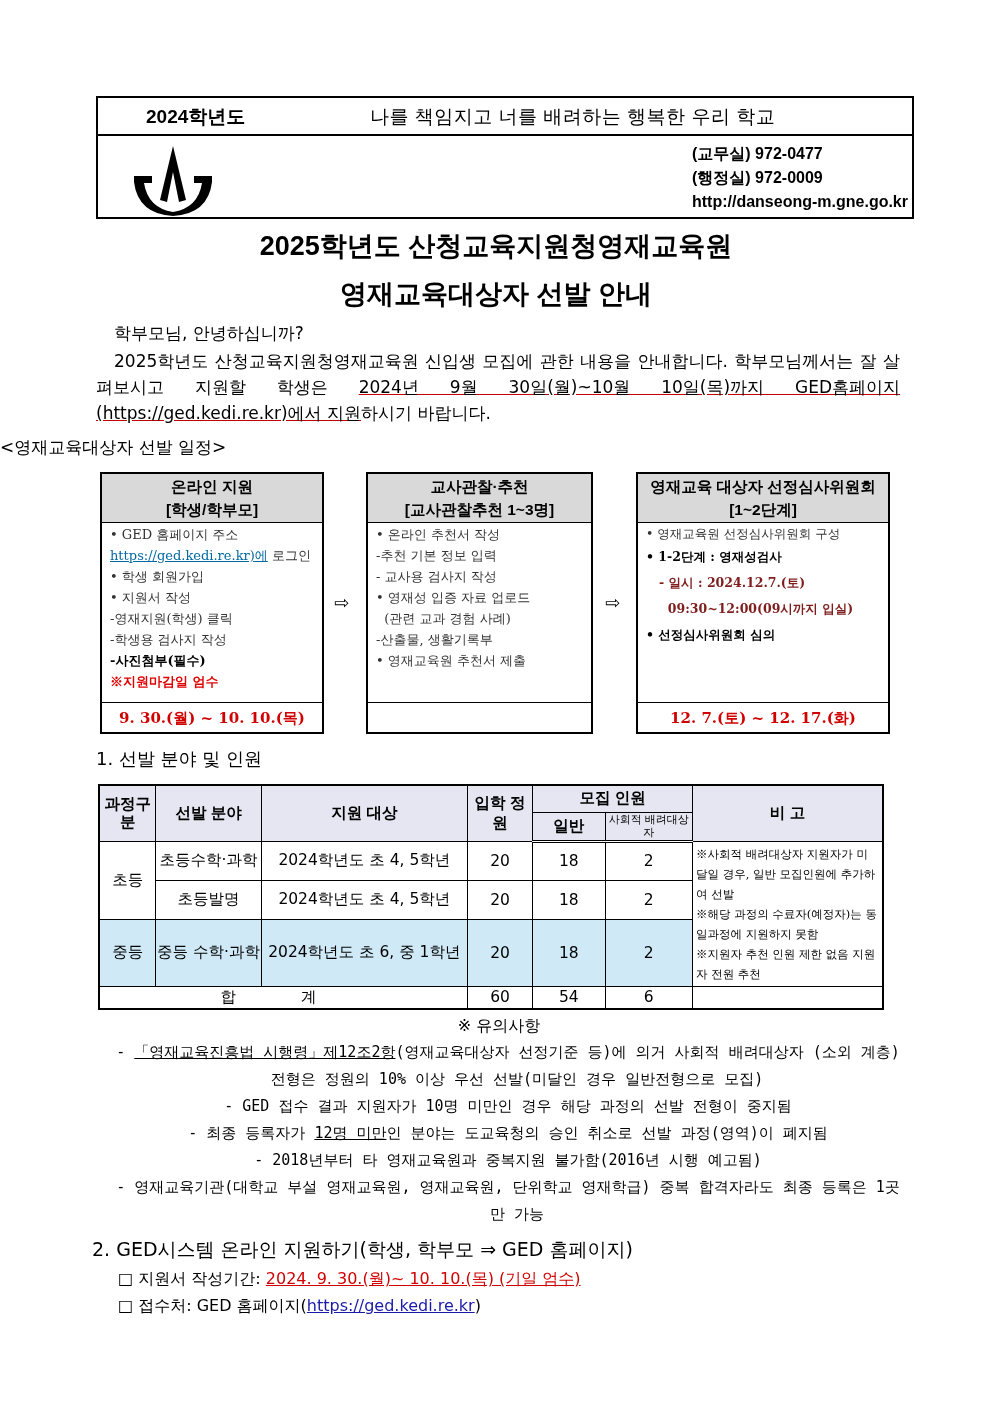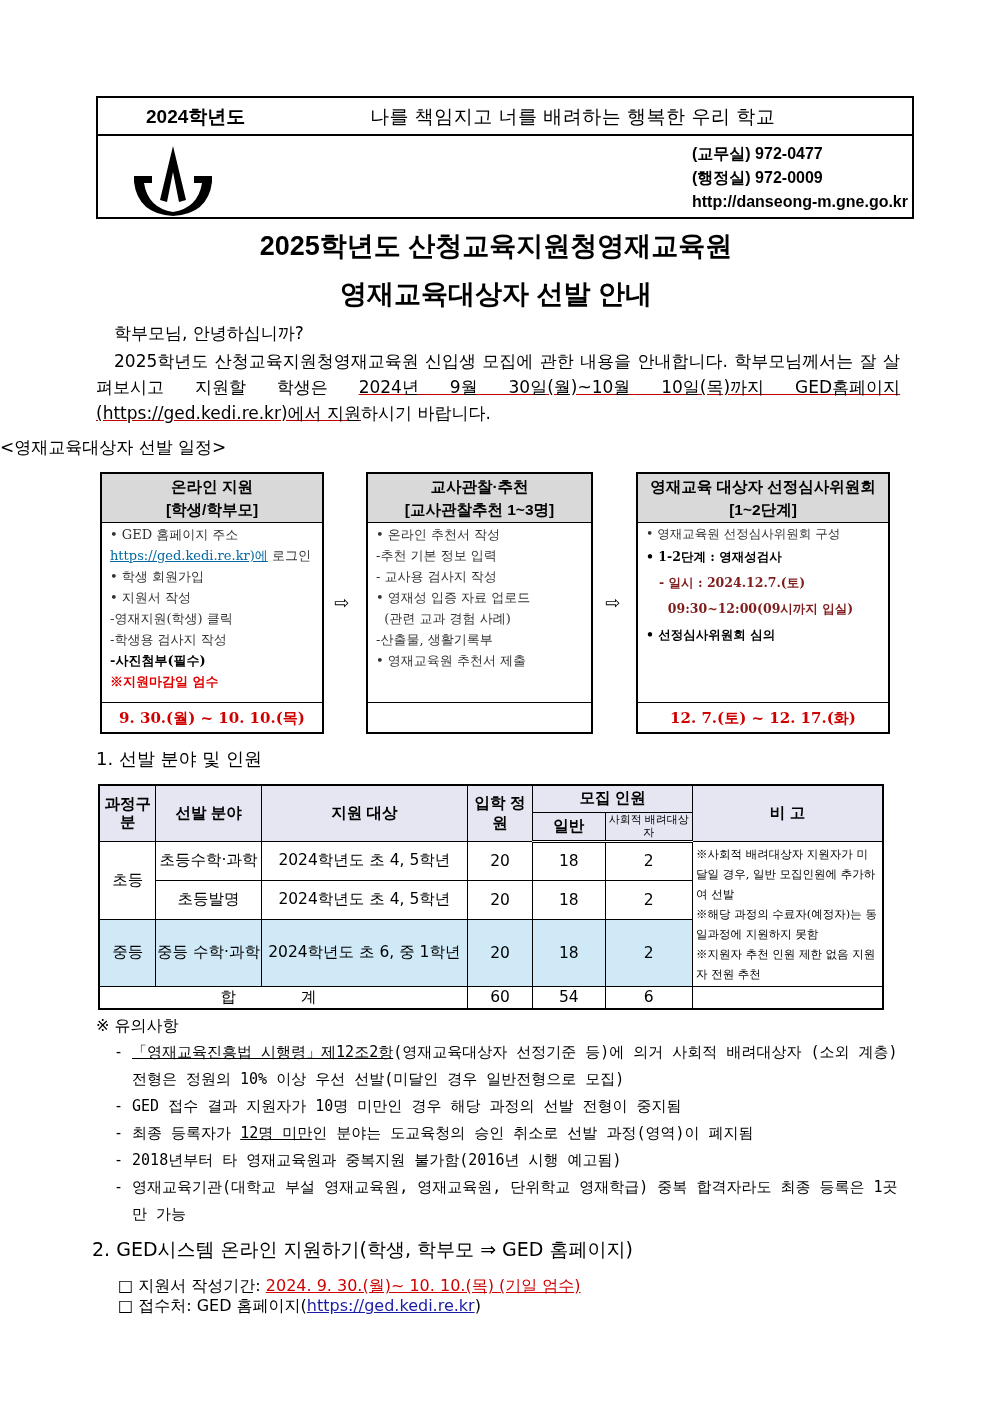--- a/index.html
+++ b/index.html
@@ -31,21 +31,21 @@
   .link { color:#0369a1; text-decoration:underline; }
   .arrow { font-size:18px; }
   
   table.sel { border-collapse:collapse; position:absolute; left:98px; top:784px; width:786px; font-size:15.5px; }
   table.sel td, table.sel th { border:1px solid #000; text-align:center; padding:0; }
   table.sel th { background:#e6e6f2; font-weight:bold; font-family:"Liberation Sans", sans-serif; }
   table.sel { border:2px solid #000; }
   table.sel thead tr:last-child th { border-bottom:3px double #000; }
   .mid td.hl { background:#cfe9f7; }
   .note { text-align:left !important; font-size:11.5px; line-height:20px; vertical-align:top; padding:2px 3px !important; font-family:"DejaVu Serif", serif; }
-  .notes-block { font-family:"DejaVu Sans Mono", monospace; font-size:15px; line-height:27px; }
+  .notes-block { font-family:"DejaVu Sans Mono", monospace; font-size:15px; line-height:27px;text-align:center; }
 </style>
 </head>
 <body>
 
 <div class="abs masthead">
   <div class="mh-top">
     <span class="mh-year">2024학년도</span>
     <span class="mh-motto">나를 책임지고 너를 배려하는 행복한 우리 학교</span>
   </div>
   <svg class="mh-logo" viewBox="0 0 90 74">
@@ -180,18 +180,18 @@
 <div class="abs notes-block" style="left:96px; top:1012px; width:806px;">
   <div style="font-family:'DejaVu Sans', sans-serif; font-size:16px;">※ 유의사항</div>
   <div style="padding-left:36px; text-indent:-18px;">- <span style="text-decoration:underline;">「영재교육진흥법 시행령」제12조2항</span><span>(영재교육대상자 선정기준 등)에 의거 사회적 배려대상자 (소외 계층) 전형은 정원의 10% 이상 우선 선발(미달인 경우 일반전형으로 모집)</span></div>
   <div style="padding-left:36px; text-indent:-18px;">- <span>GED 접수 결과 지원자가 10명 미만인 경우 해당 과정의 선발 전형이 중지됨</span></div>
   <div style="padding-left:36px; text-indent:-18px;">- <span>최종 등록자가 </span><span style="text-decoration:underline;">12명 미만</span><span>인 분야는 도교육청의 승인 취소로 선발 과정(영역)이 폐지됨</span></div>
   <div style="padding-left:36px; text-indent:-18px;">- <span>2018년부터 타 영재교육원과 중복지원 불가함(2016년 시행 예고됨)</span></div>
   <div style="padding-left:36px; text-indent:-18px;">- <span>영재교육기관(대학교 부설 영재교육원, 영재교육원, 단위학교 영재학급) 중복 합격자라도 최종 등록은 1곳만 가능</span></div>
 </div>
 
 <div class="abs para" style="left:92px; top:1236px; font-size:19px;">2. GED시스템 온라인 지원하기(학생, 학부모 ⇒ GED 홈페이지)</div>
-<div class="abs para" style="left:118px; top:1266px; font-size:16px;margin-top:7px;">
+<div class="abs para" style="left:118px; top:1266px; font-size:16px;">
   <span>□ 지원서 작성기간: </span><span style="color:#d00000; text-decoration:underline;">2024. 9. 30.(월)~ 10. 10.(목) (기일 엄수)</span>
 </div>
 <div class="abs para" style="left:118px; top:1293px; font-size:16px;">
   <span>□ 접수처: GED 홈페이지(</span><span style="color:#1a1aa8; text-decoration:underline;">https://ged.kedi.re.kr</span><span>)</span>
 </div>
 
 </body></html>

